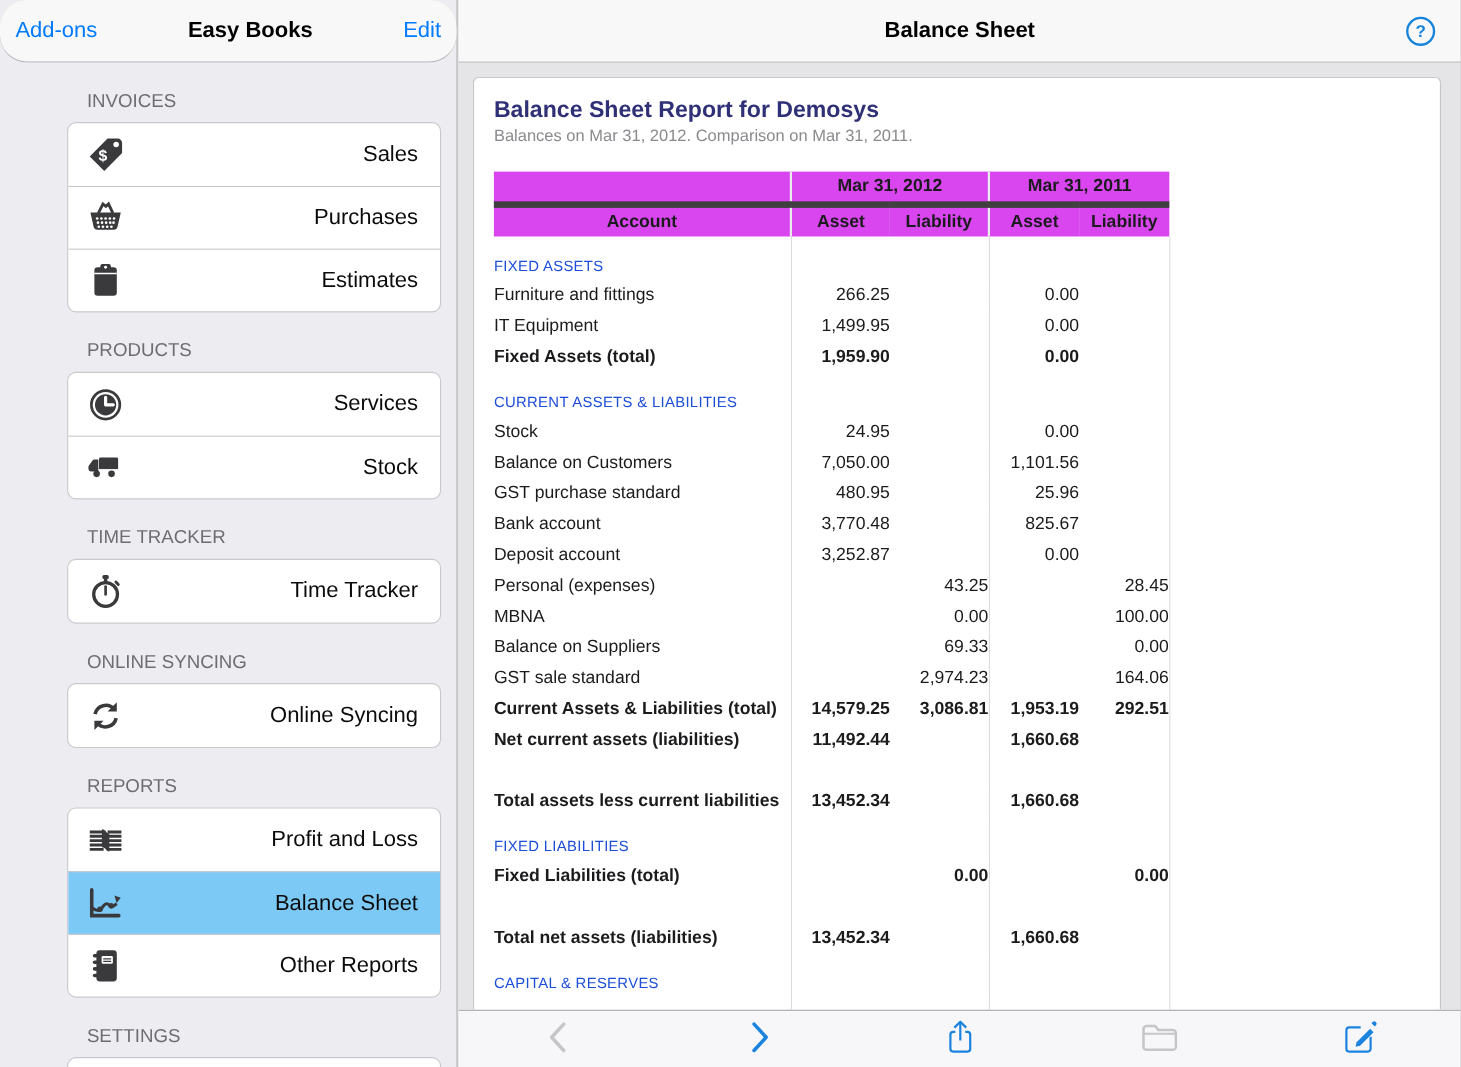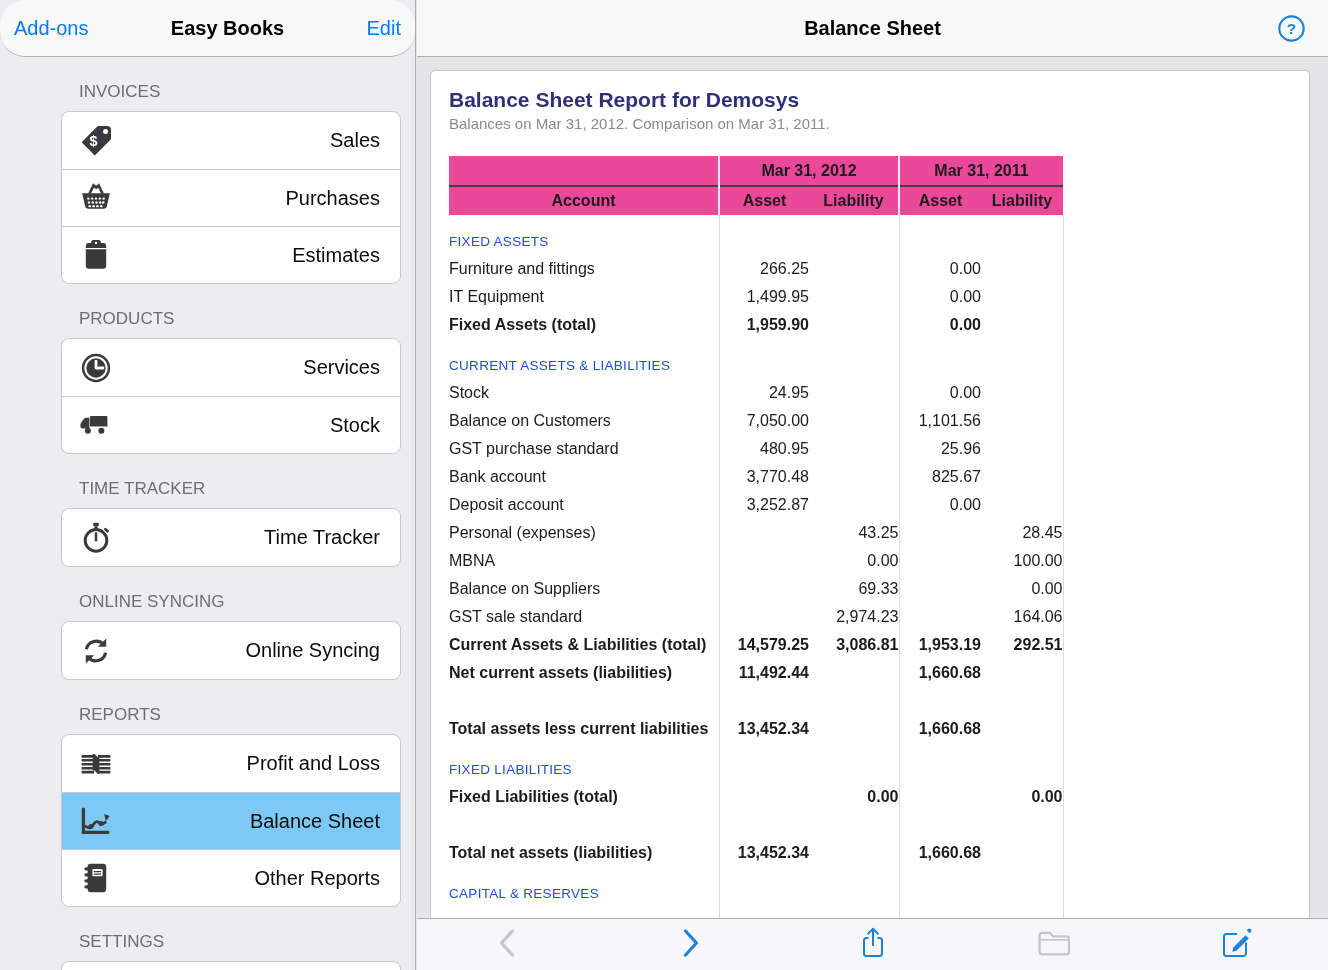--- a/index.html
+++ b/index.html
@@ -40,23 +40,23 @@
   .panel {
     position:absolute; left:13px; top:13px; width:880px; bottom:0;
     background:#fff; border:1px solid #C6C6CA; border-bottom:none;
     border-radius:5px 5px 0 0; overflow:hidden;
   }
   .report-title { margin:17px 18px 0; font-size:21px; font-weight:bold; color:#303077; }
   .report-subtitle { margin:3px 18px 24px; font-size:15px; color:#8A8A8E; }
   
   table.report { border-collapse:collapse; table-layout:fixed; width:614px; margin-left:18px; }
   table.report th, table.report td { padding:0; font-size:16px; color:#1B1B1D; }
-  thead th { background:#ec4899; font-size:14.5px; font-weight:bold; }
+  thead th { background:#d946ef; font-size:14.5px; font-weight:bold; }
   tr.period-row th { height:30px; }
-  tr.cols-row th { height:29px; border-top:2px solid #404040; }
+  tr.cols-row th { height:29px; border-top:6px solid #404040; }
   th.gap { border-left:2px solid #ECECEF; }
   tbody td { height:28px; }
   td.acct { padding-left:18px; text-align:left; }
   td.num { text-align:right; padding-right:16px; }
   td.b1, td.b2 { border-left:1px solid #DCDCDF; }
   td.bR { border-right:1px solid #DCDCDF; }
   tr.bold td { font-weight:bold; }
   tr.section-row td { height:40px; vertical-align:bottom; padding-bottom:6px; }
   tr.section-row td.acct { font-size:13.5px; color:#1d4ed8; letter-spacing:.3px; }
   tr.spacer-row td { height:28px; }

